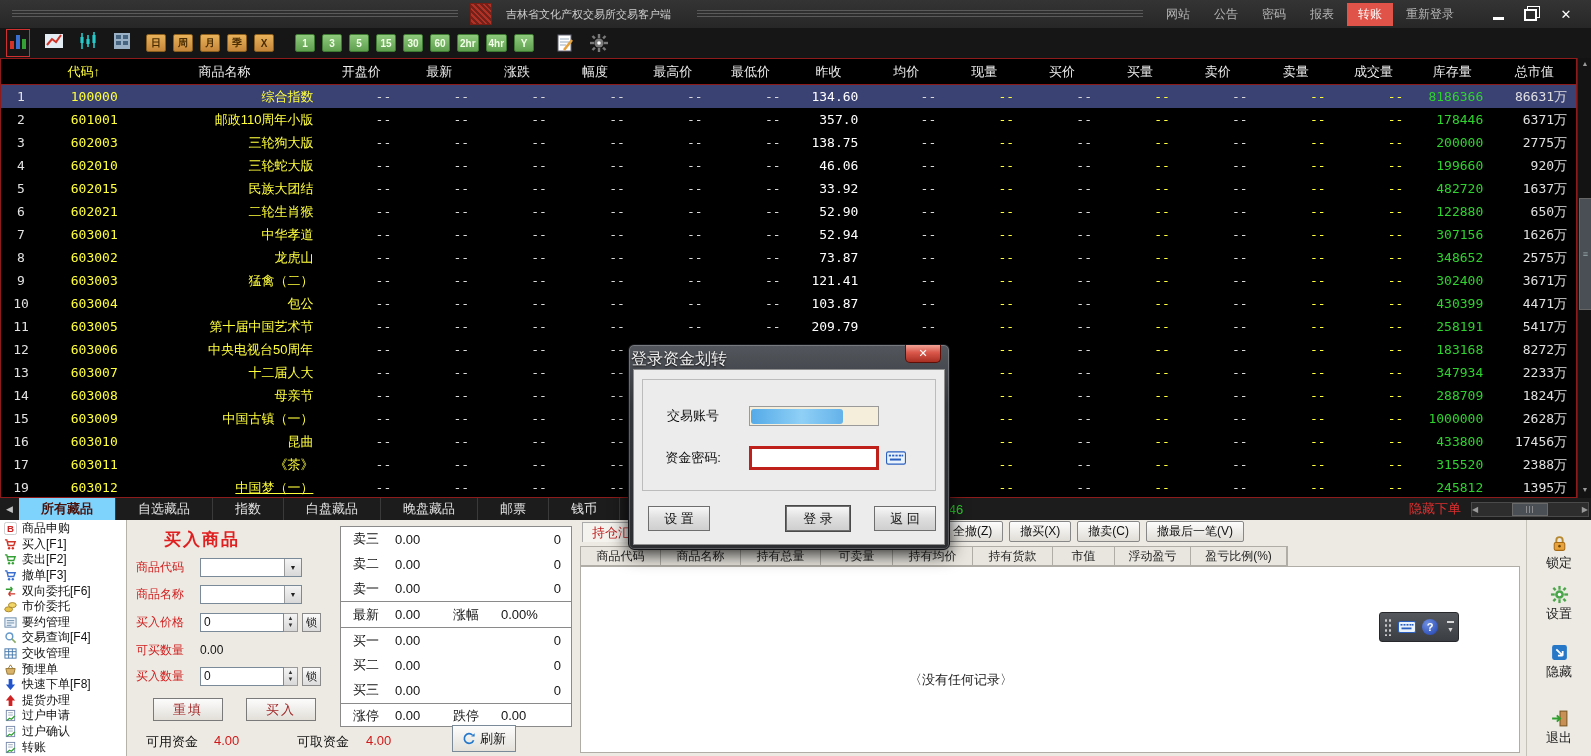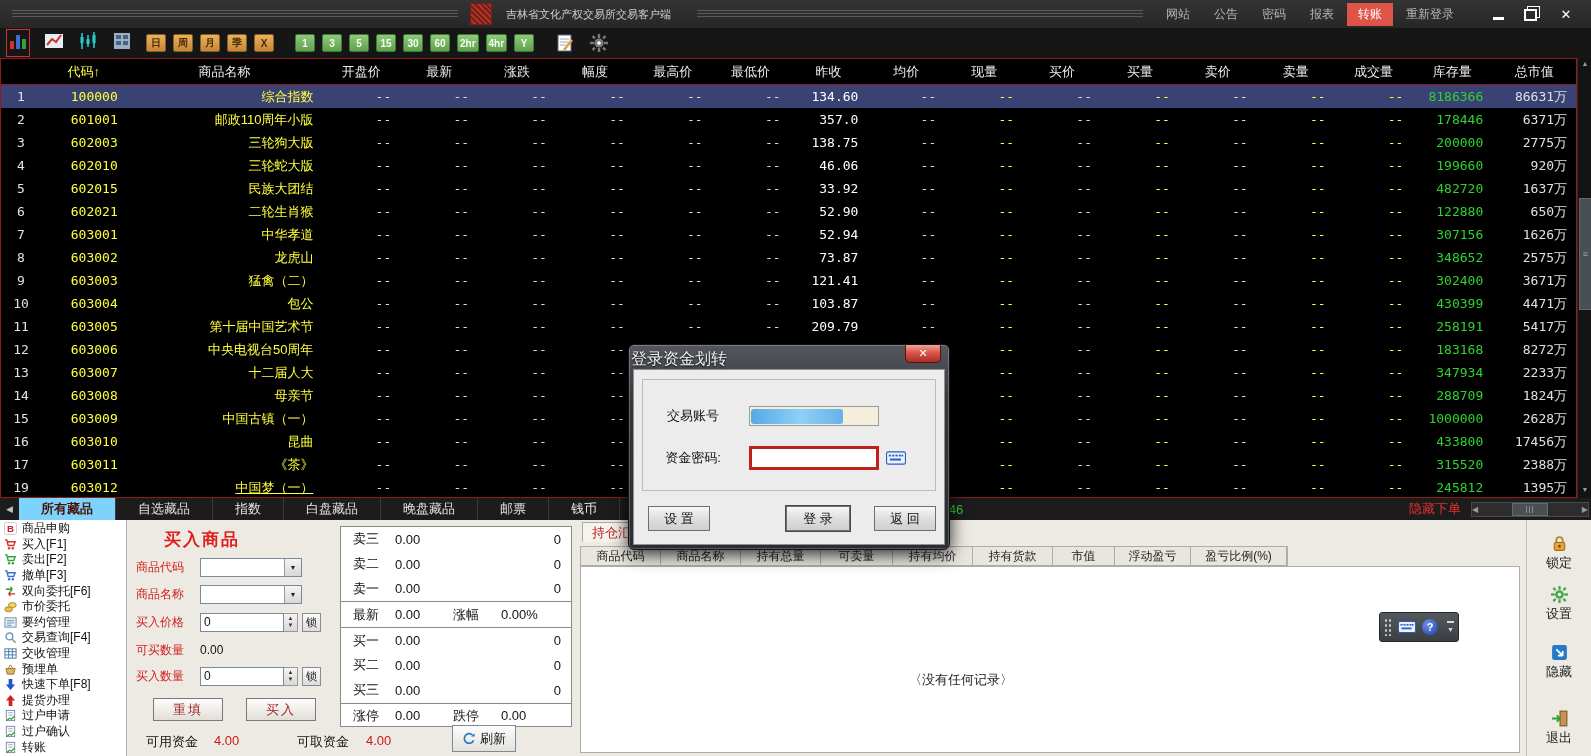--- a/index.html
+++ b/index.html
@@ -971,20 +971,26 @@
             <path d="M11.6 8.2A4.8 4.8 0 1 1 10.4 3" fill="none" stroke="#2277cc" stroke-width="1.7"></path>
             <path d="M12.6 1.2v3.4H9.2z" fill="#2277cc"></path>
           </svg>
         </span>
       <span>刷新</span>
     </span>
   </div>
 
   <div class="pos">
     <div class="pos-tab">持仓汇总</div>
+    <div class="pos-btns" id="pos-btns">
+        <div class="pbtn2">全撤(Z)</div>
+        <div class="pbtn2">撤买(X)</div>
+        <div class="pbtn2">撤卖(C)</div>
+        <div class="pbtn2">撤最后一笔(V)</div>
+      </div>
     <div class="pos-head" id="pos-head">
         <span class="ph" style="width: 80px;">商品代码</span>
         <span class="ph" style="width: 80px;">商品名称</span>
         <span class="ph" style="width: 80px;">持有总量</span>
         <span class="ph" style="width: 72px;">可卖量</span>
         <span class="ph" style="width: 80px;">持有均价</span>
         <span class="ph" style="width: 80px;">持有货款</span>
         <span class="ph" style="width: 62px;">市值</span>
         <span class="ph" style="width: 76px;">浮动盈亏</span>
         <span class="ph" style="width: 96px;">盈亏比例(%)</span>

